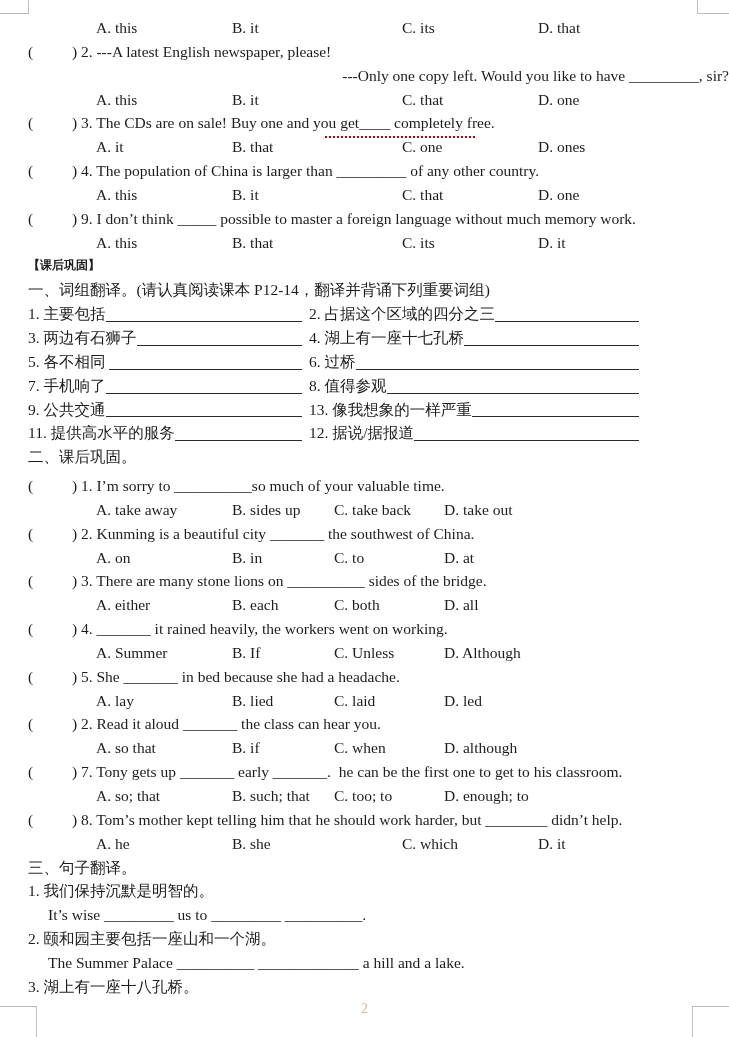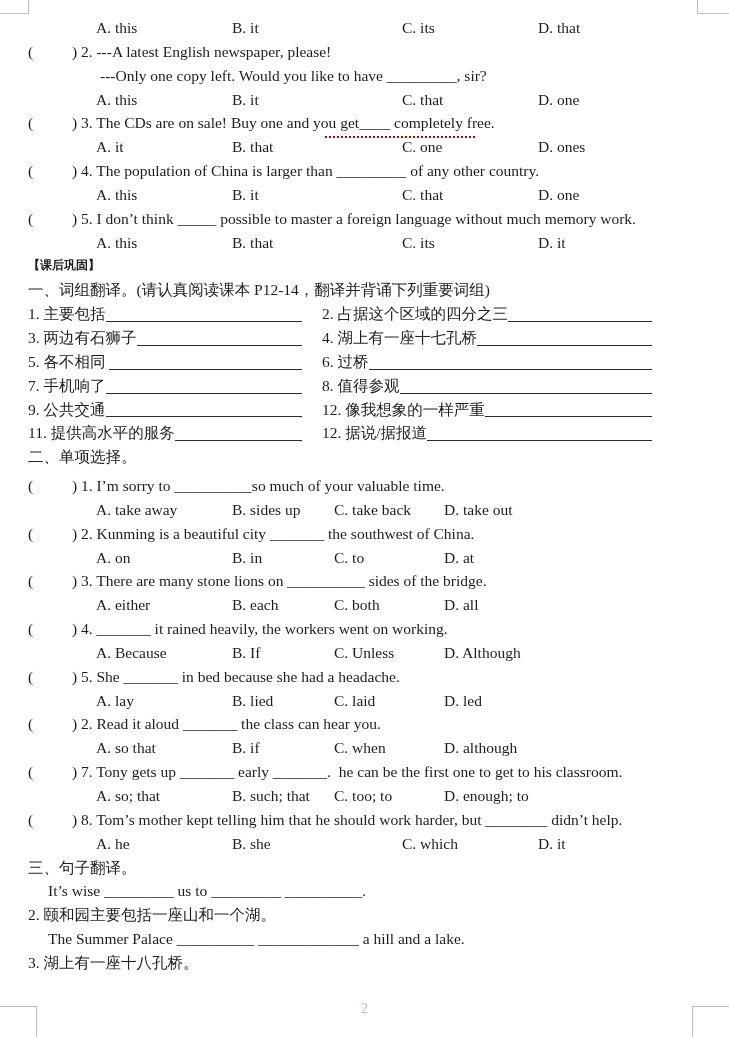--- a/index.html
+++ b/index.html
@@ -1,26 +1,26 @@
 <!DOCTYPE html>
 <html><head>
 <meta charset="utf-8">
 <style>
   html,body{margin:0;padding:0;background:#ffffff;}
   .page{position:relative;width:729px;height:1037px;background:#ffffff;overflow:hidden;
         font-family:"Liberation Serif","DejaVu Serif",serif;color:#1c1c1c;font-size:15.5px;}
   .content{position:absolute;left:28px;top:16px;right:0;}
   .line{line-height:23.85px;min-height:23.85px;white-space:pre;}
   .bold{font-weight:bold;font-size:12px;}
-  .cont-indent{padding-left:72px;}
+  .cont-indent{padding-left:72px;text-align:right;}
   .opts{display:grid;padding-left:68px;}
   .opts.wide{grid-template-columns:136px 170px 136px auto;}
   .opts.narrow{grid-template-columns:136px 102px 110px auto;}
   .gap-top{margin-top:5px;}
-  .pair{display:grid;grid-template-columns:274px 330px;column-gap:20px;}
+  .pair{display:grid;grid-template-columns:274px 330px;column-gap:7px;}
   .cell{display:flex;}
   .blank{flex:1;border-bottom:1px solid #2a2a2a;margin-bottom:4px;}
   .en-indent{padding-left:20px;}
   .crop{position:absolute;}
   .crop.tl{left:0;top:0;width:28px;height:13px;border-right:1px solid #bdbdbd;border-bottom:1px solid #bdbdbd;}
   .crop.tr{right:0;top:0;width:31px;height:13px;border-left:1px solid #bdbdbd;border-bottom:1px solid #bdbdbd;}
   .crop.bl{left:0;top:1006px;width:36px;height:30px;border-top:1px solid #bdbdbd;border-right:1px solid #bdbdbd;}
   .crop.br{right:0;top:1006px;width:36px;height:30px;border-top:1px solid #bdbdbd;border-left:1px solid #bdbdbd;}
   .squiggle{position:absolute;left:325px;top:136px;width:152px;height:2px;
             background-image:repeating-linear-gradient(90deg,#b30000 0 2px,transparent 2px 4px);}
@@ -49,21 +49,21 @@
       <span>A. this</span><span>B. it</span><span>C. that</span><span>D. one</span>
     </div>
     <div class="line">(          ) 3. The CDs are on sale! Buy one and you get____ completely free.</div>
     <div class="line opts wide">
       <span>A. it</span><span>B. that</span><span>C. one</span><span>D. ones</span>
     </div>
     <div class="line">(          ) 4. The population of China is larger than _________ of any other country.</div>
     <div class="line opts wide">
       <span>A. this</span><span>B. it</span><span>C. that</span><span>D. one</span>
     </div>
-    <div class="line">(          ) 5. I don’t think _____ possible to master a foreign language without much memory work.</div>
+    <div class="line">(          ) 9. I don’t think _____ possible to master a foreign language without much memory work.</div>
     <div class="line opts wide">
       <span>A. this</span><span>B. that</span><span>C. its</span><span>D. it</span>
     </div>
 
     <div class="line bold">【课后巩固】</div>
 
     <div class="line">一、词组翻译。(请认真阅读课本 P12-14，翻译并背诵下列重要词组)</div>
     <div class="line pair">
       <span class="cell"><span>1. 主要包括</span><span class="blank"></span></span>
       <span class="cell"><span>2. 占据这个区域的四分之三</span><span class="blank"></span></span>
@@ -75,62 +75,63 @@
     <div class="line pair">
       <span class="cell"><span>5. 各不相同 </span><span class="blank"></span></span>
       <span class="cell"><span>6. 过桥</span><span class="blank"></span></span>
     </div>
     <div class="line pair">
       <span class="cell"><span>7. 手机响了</span><span class="blank"></span></span>
       <span class="cell"><span>8. 值得参观</span><span class="blank"></span></span>
     </div>
     <div class="line pair">
       <span class="cell"><span>9. 公共交通</span><span class="blank"></span></span>
-      <span class="cell"><span>12. 像我想象的一样严重</span><span class="blank"></span></span>
+      <span class="cell"><span>13. 像我想象的一样严重</span><span class="blank"></span></span>
     </div>
     <div class="line pair">
       <span class="cell"><span>11. 提供高水平的服务</span><span class="blank"></span></span>
       <span class="cell"><span>12. 据说/据报道</span><span class="blank"></span></span>
     </div>
 
-    <div class="line">二、单项选择。</div>
+    <div class="line">二、课后巩固。</div>
     <div class="line gap-top">(          ) 1. I’m sorry to __________so much of your valuable time.</div>
     <div class="line opts narrow">
       <span>A. take away</span><span>B. sides up</span><span>C. take back</span><span>D. take out</span>
     </div>
     <div class="line">(          ) 2. Kunming is a beautiful city _______ the southwest of China.</div>
     <div class="line opts narrow">
       <span>A. on</span><span>B. in</span><span>C. to</span><span>D. at</span>
     </div>
     <div class="line">(          ) 3. There are many stone lions on __________ sides of the bridge.</div>
     <div class="line opts narrow">
       <span>A. either</span><span>B. each</span><span>C. both</span><span>D. all</span>
     </div>
     <div class="line">(          ) 4. _______ it rained heavily, the workers went on working.</div>
     <div class="line opts narrow">
-      <span>A. Because</span><span>B. If</span><span>C. Unless</span><span>D. Although</span>
+      <span>A. Summer</span><span>B. If</span><span>C. Unless</span><span>D. Although</span>
     </div>
     <div class="line">(          ) 5. She _______ in bed because she had a headache.</div>
     <div class="line opts narrow">
       <span>A. lay</span><span>B. lied</span><span>C. laid</span><span>D. led</span>
     </div>
     <div class="line">(          ) 2. Read it aloud _______ the class can hear you.</div>
     <div class="line opts narrow">
       <span>A. so that</span><span>B. if</span><span>C. when</span><span>D. although</span>
     </div>
     <div class="line">(          ) 7. Tony gets up _______ early _______.  he can be the first one to get to his classroom.</div>
     <div class="line opts narrow">
       <span>A. so; that</span><span>B. such; that</span><span>C. too; to</span><span>D. enough; to</span>
     </div>
     <div class="line">(          ) 8. Tom’s mother kept telling him that he should work harder, but ________ didn’t help.</div>
     <div class="line opts wide">
       <span>A. he</span><span>B. she</span><span>C. which</span><span>D. it</span>
     </div>
 
     <div class="line">三、句子翻译。</div>
+    <div class="line">1. 我们保持沉默是明智的。</div>
     <div class="line en-indent">It’s wise _________ us to _________ __________.</div>
     <div class="line">2. 颐和园主要包括一座山和一个湖。</div>
     <div class="line en-indent">The Summer Palace __________ _____________ a hill and a lake.</div>
     <div class="line">3. 湖上有一座十八孔桥。</div>
 
   </div>
 
   <div class="page-num">2</div>
 </div>
 

